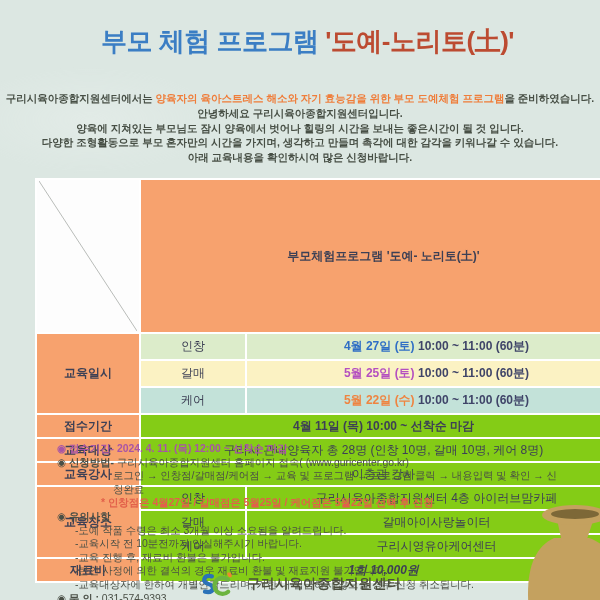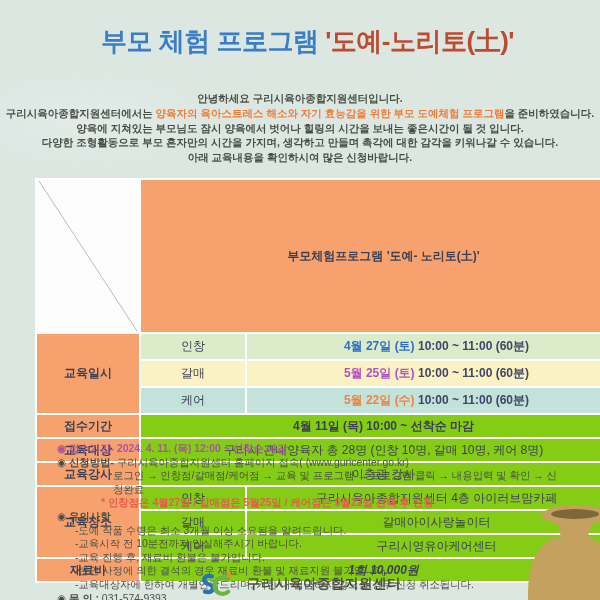--- a/index.html
+++ b/index.html
@@ -68,22 +68,22 @@
 </head>
 <body>
 
 <div class="texture"></div>
 
 <div class="title">
   <span class="t1">부모 체험 프로그램 </span><span class="t2">'도예-노리토(土)'</span>
 </div>
 
 <div class="intro">
+  <div><span>구리시육아종합지원센터에서는 </span><span class="hl">양육자의 육아스트레스 해소와 자기 효능감을 위한 부모 도예체험 프로그램</span><span>을 준비하였습니다.</span></div>
   <div>안녕하세요 구리시육아종합지원센터입니다.</div>
-  <div><span>구리시육아종합지원센터에서는 </span><span class="hl">양육자의 육아스트레스 해소와 자기 효능감을 위한 부모 도예체험 프로그램</span><span>을 준비하였습니다.</span></div>
   <div>양육에 지쳐있는 부모님도 잠시 양육에서 벗어나 힐링의 시간을 보내는 좋은시간이 될 것 입니다.</div>
   <div>다양한 조형활동으로 부모 혼자만의 시간을 가지며, 생각하고 만들며 촉각에 대한 감각을 키워나갈 수 있습니다.</div>
   <div>아래 교육내용을 확인하시여 많은 신청바랍니다.</div>
 </div>
 
 <table class="program">
   <colgroup>
       <col style="width:104px">
       <col style="width:106px">
       <col>

